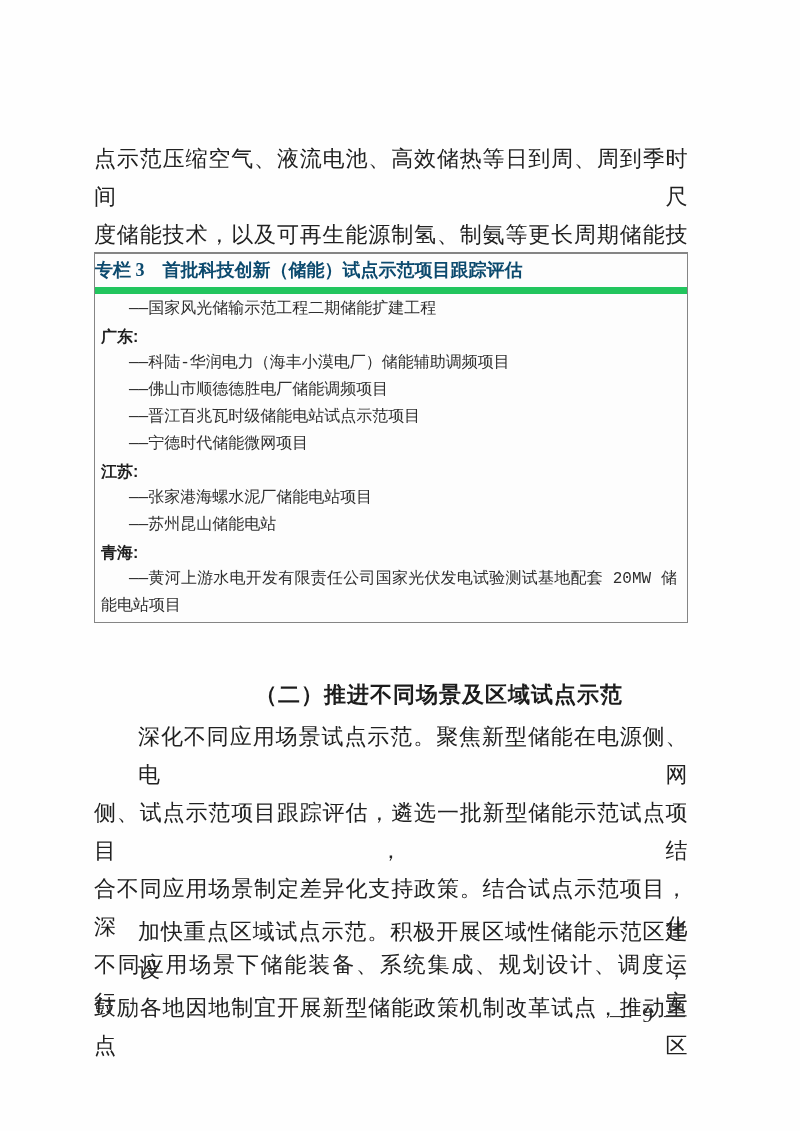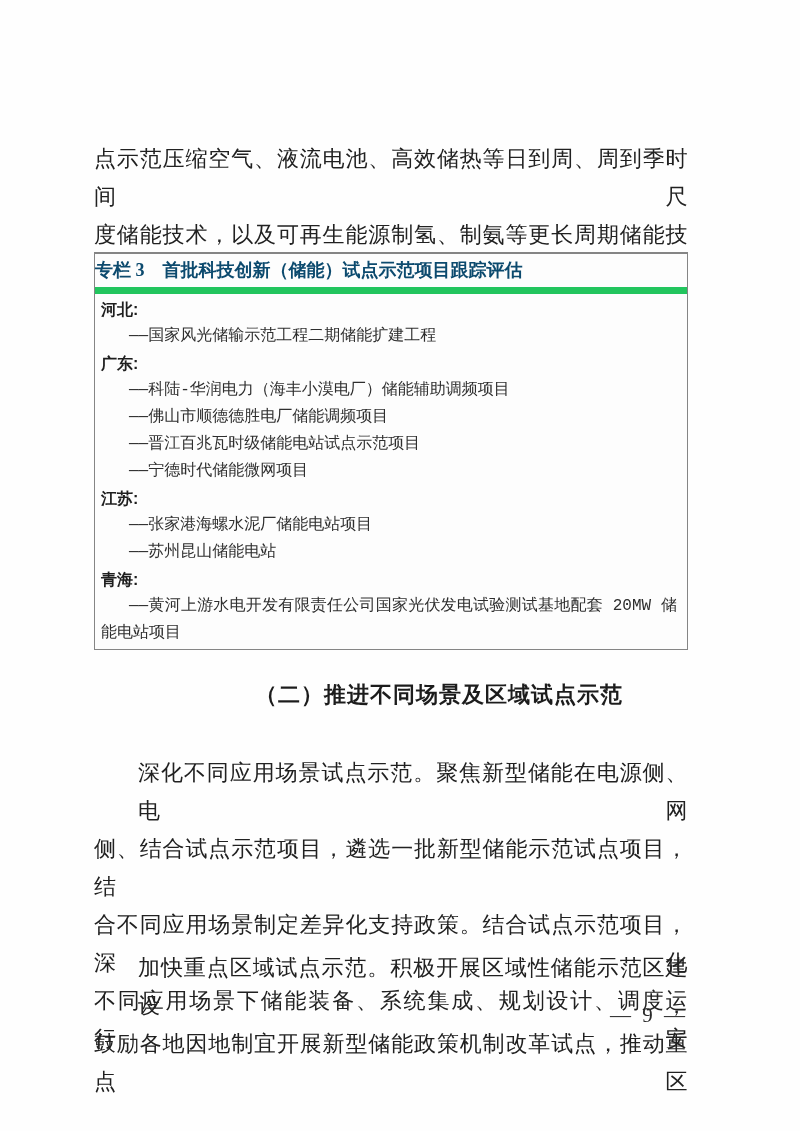--- a/index.html
+++ b/index.html
@@ -10,21 +10,21 @@
   }
   .abs { position:absolute; left:94px; width:594px; }
 
   
   .bodyline {
     font-size:22px; line-height:38px; font-weight:500;
     text-align:justify; text-align-last:justify;
     white-space:normal; letter-spacing:0.5px;
   }
   .bodyline.lastline { text-align-last:left; }
-  .bodyline.indent  { padding-left:44px;margin-top:36px; }
+  .bodyline.indent  { padding-left:44px; }
 
   .intro { top:140px; }
 
   
   .callout {
     top:252px; box-sizing:border-box;
     border:1px solid #858585; border-top-width:2px;
     background:#fdfdfd;
   }
   .callout-title {
@@ -64,21 +64,20 @@
     <div class="bodyline">点示范压缩空气、液流电池、高效储热等日到周、周到季时间尺</div>
     <div class="bodyline">度储能技术，以及可再生能源制氢、制氨等更长周期储能技术，</div>
     <div class="bodyline lastline">满足多时间尺度应用需求。</div>
   </div>
 
   <div class="abs callout">
     <div class="callout-title">专栏 3　首批科技创新（储能）试点示范项目跟踪评估</div>
     <div class="callout-body">
 
       <div>
-        <div class="region-label">河北:</div>
         <div class="project-item">——国家风光储输示范工程二期储能扩建工程</div>
       </div>
 
       <div>
         <div class="region-label">广东:</div>
         <div class="project-item">——科陆-华润电力（海丰小漠电厂）储能辅助调频项目</div>
         <div class="project-item">——佛山市顺德德胜电厂储能调频项目</div>
       </div>
 
       <div>
@@ -97,21 +96,21 @@
         <div class="project-item">——黄河上游水电开发有限责任公司国家光伏发电试验测试基地配套 20MW 储能电站项目</div>
       </div>
 
     </div>
   </div>
 
   <div class="abs section-heading">（二）推进不同场景及区域试点示范</div>
 
   <div class="abs para-a">
     <div class="bodyline indent">深化不同应用场景试点示范。聚焦新型储能在电源侧、电网</div>
-    <div class="bodyline">侧、结合试点示范项目，遴选一批新型储能示范试点项目，结</div>
+    <div class="bodyline">侧、试点示范项目跟踪评估，遴选一批新型储能示范试点项目，结</div>
     <div class="bodyline">合不同应用场景制定差异化支持政策。结合试点示范项目，深化</div>
     <div class="bodyline">不同应用场景下储能装备、系统集成、规划设计、调度运行、安</div>
   </div>
 
   <div class="abs para-b">
     <div class="bodyline indent">加快重点区域试点示范。积极开展区域性储能示范区建设，</div>
     <div class="bodyline">鼓励各地因地制宜开展新型储能政策机制改革试点，推动重点区</div>
   </div>
 
   <div class="page-number">— 9 —</div>

